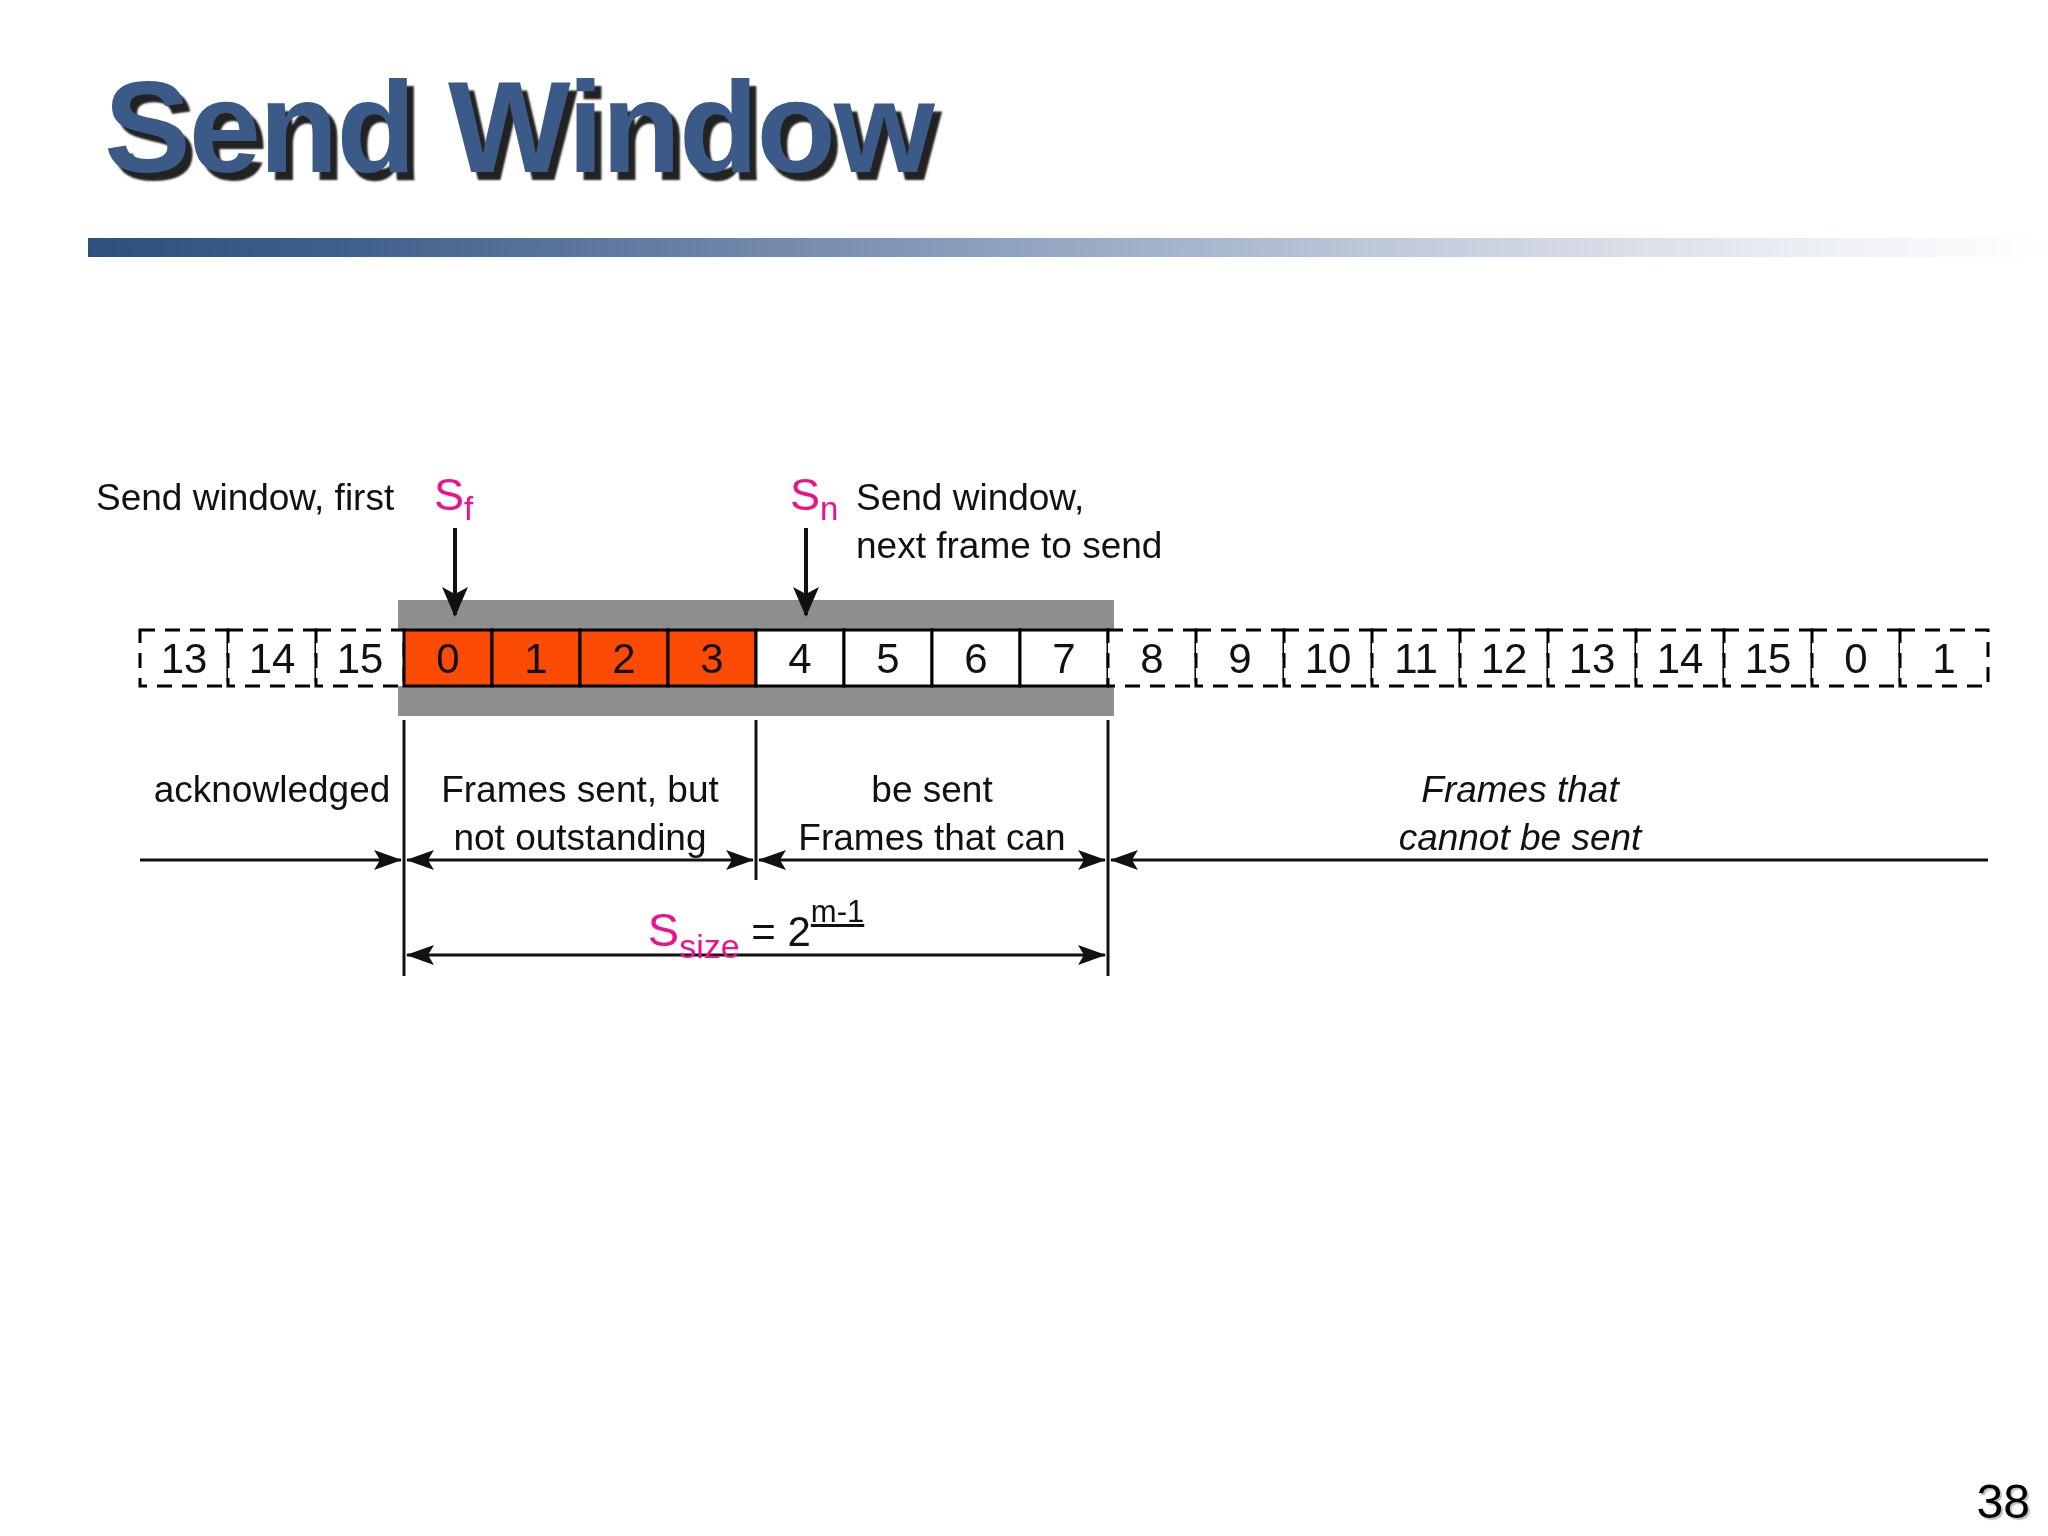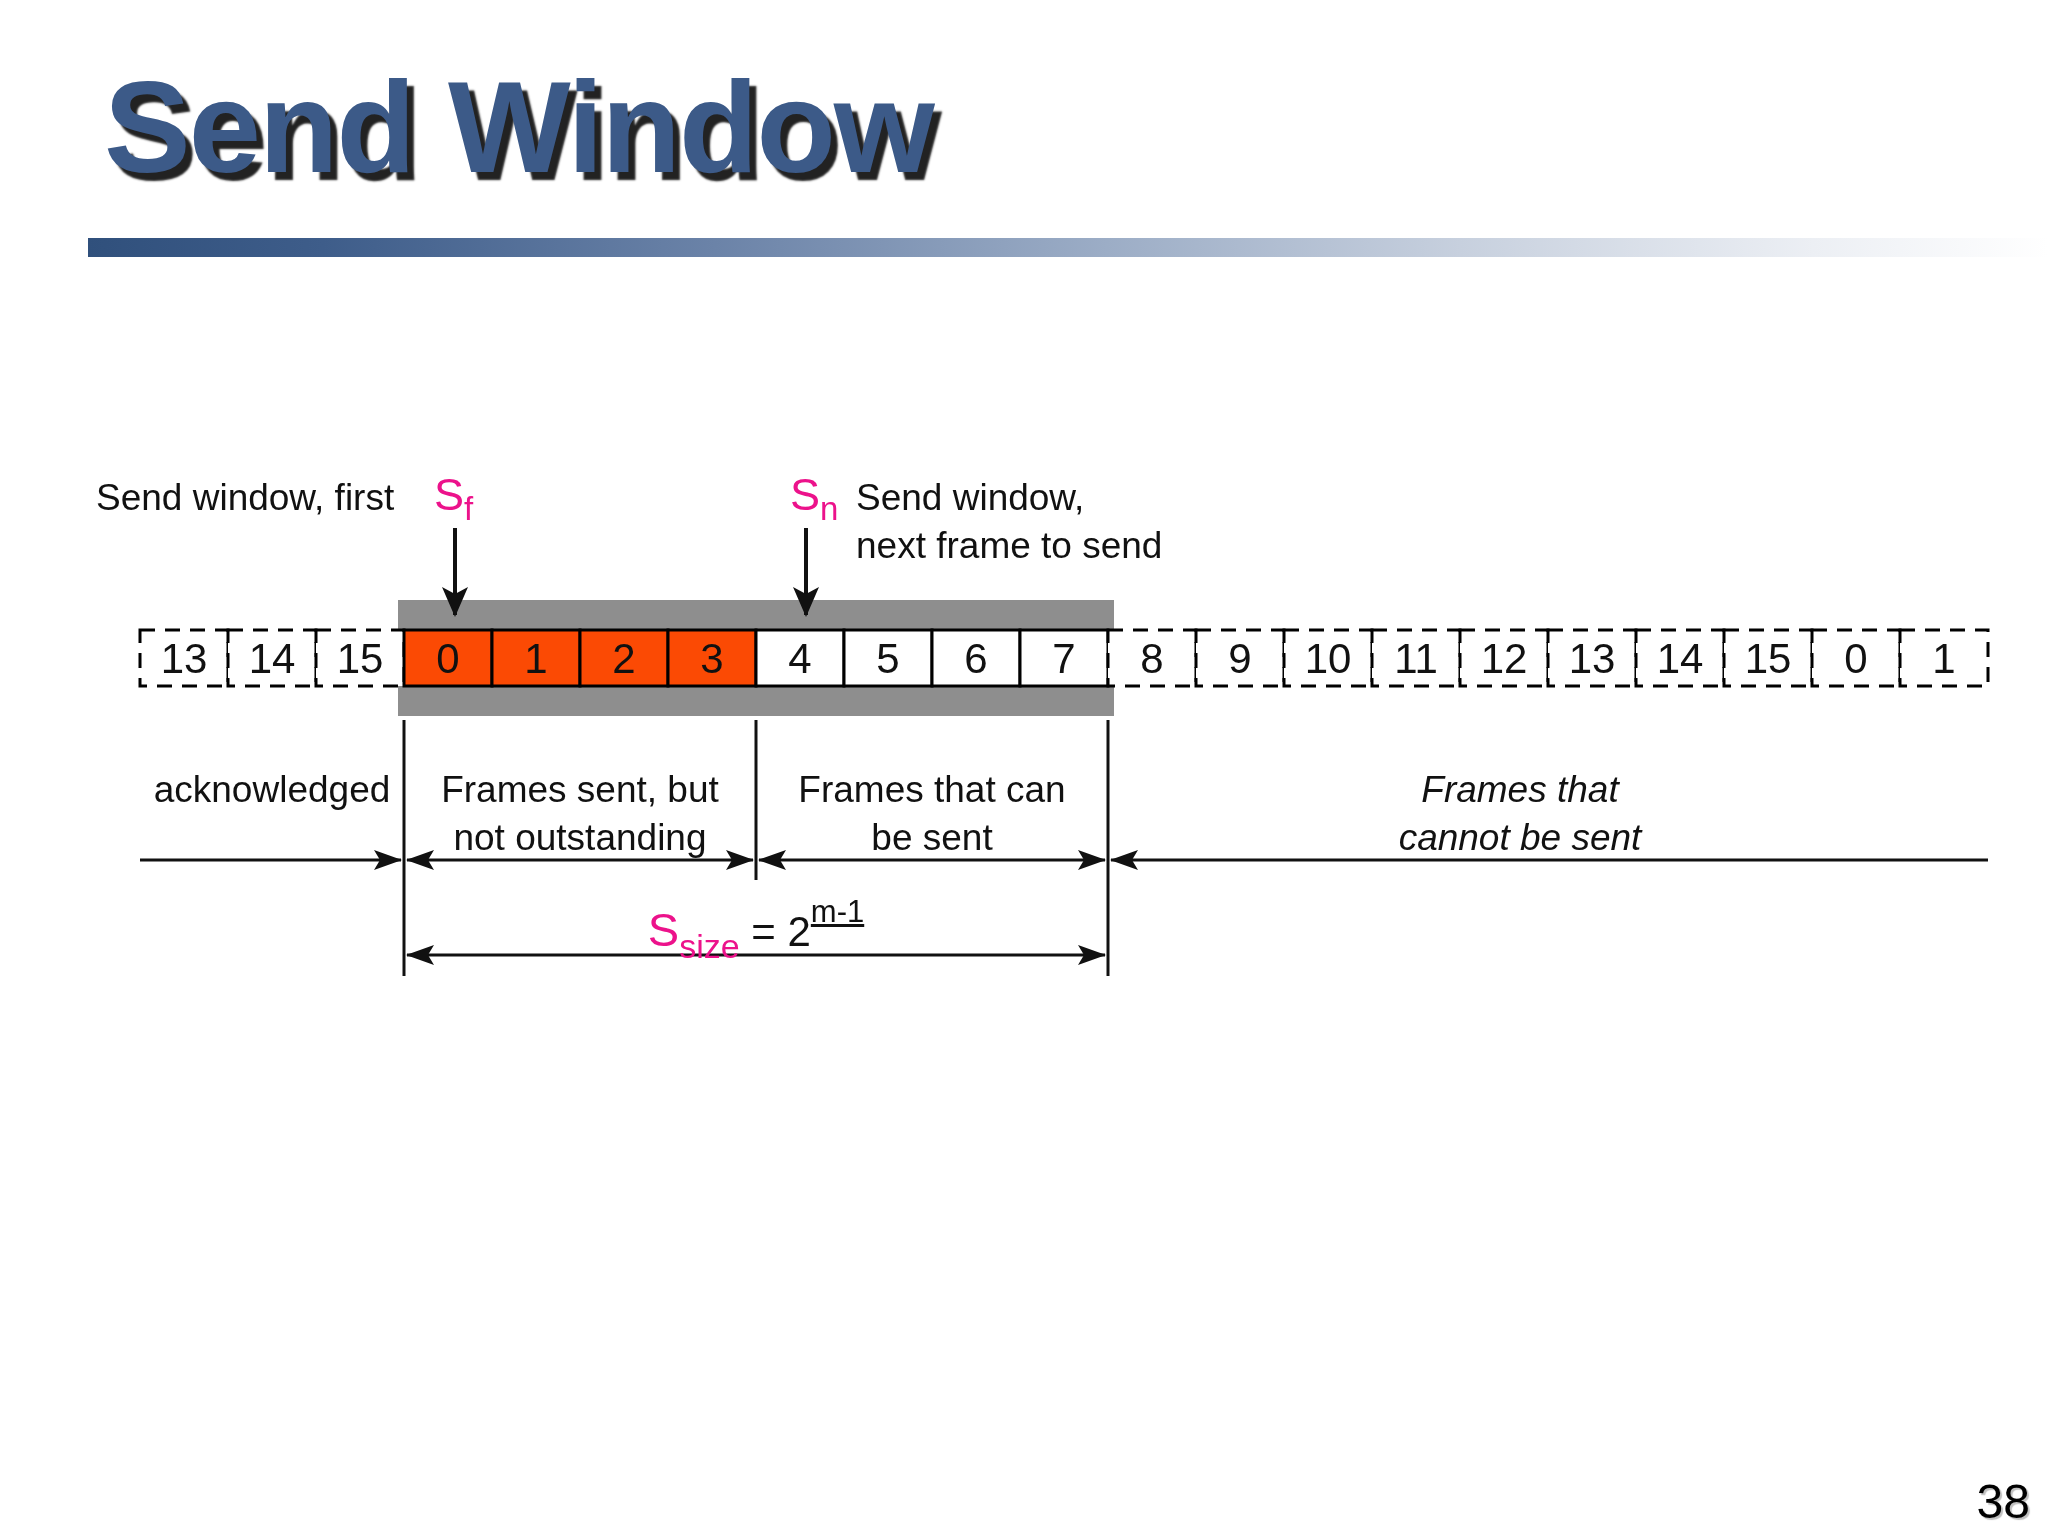--- a/index.html
+++ b/index.html
@@ -183,22 +183,22 @@
 </div>
 
 <div class="section-label" style="left:92px;top:766px;">
   <div>acknowledged</div>
 </div>
 <div class="section-label" style="left:400px;top:766px;">
   <div>Frames sent, but</div>
   <div>not outstanding</div>
 </div>
 <div class="section-label" style="left:752px;top:766px;">
+  <div>be sent</div>
   <div>Frames that can</div>
-  <div>be sent</div>
 </div>
 <div class="section-label" style="left:1340px;top:766px;font-style:italic;">
   <div>Frames that</div>
   <div>cannot be sent</div>
 </div>
 
 <div class="formula">
   <span class="f-s">S</span><span class="f-sub">size</span><span class="f-eq"> = 2</span><span class="f-sup">m-1</span>
 </div>
 

